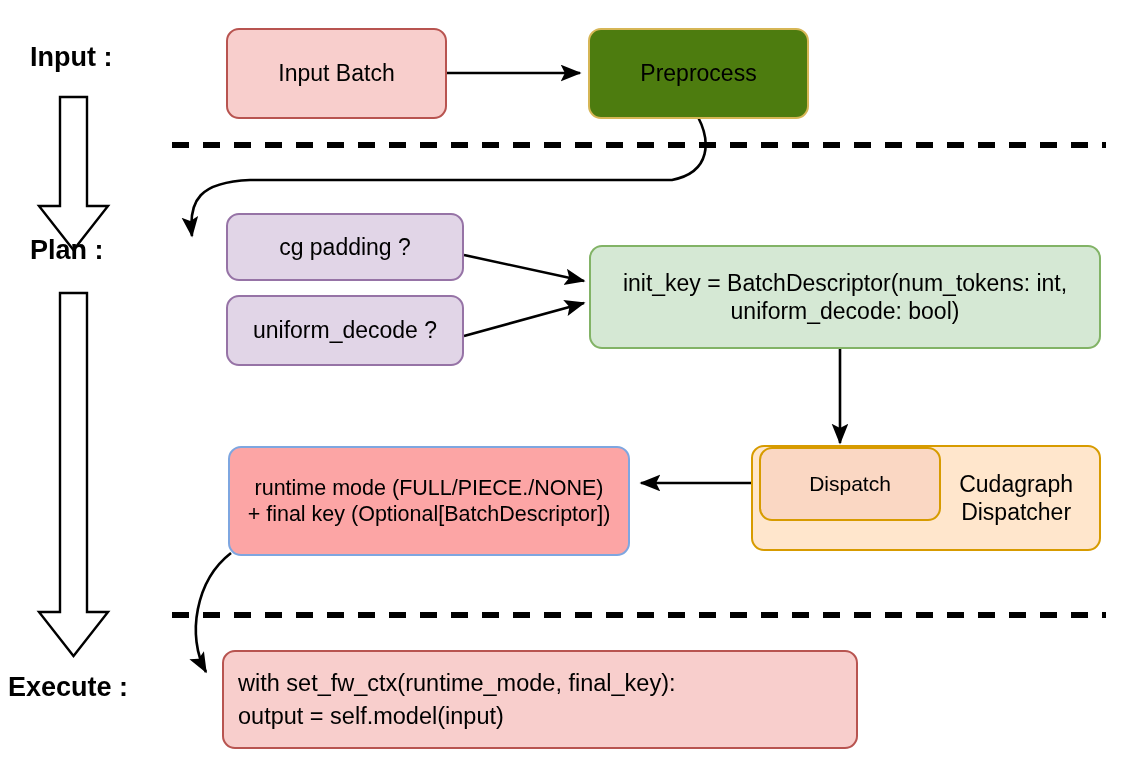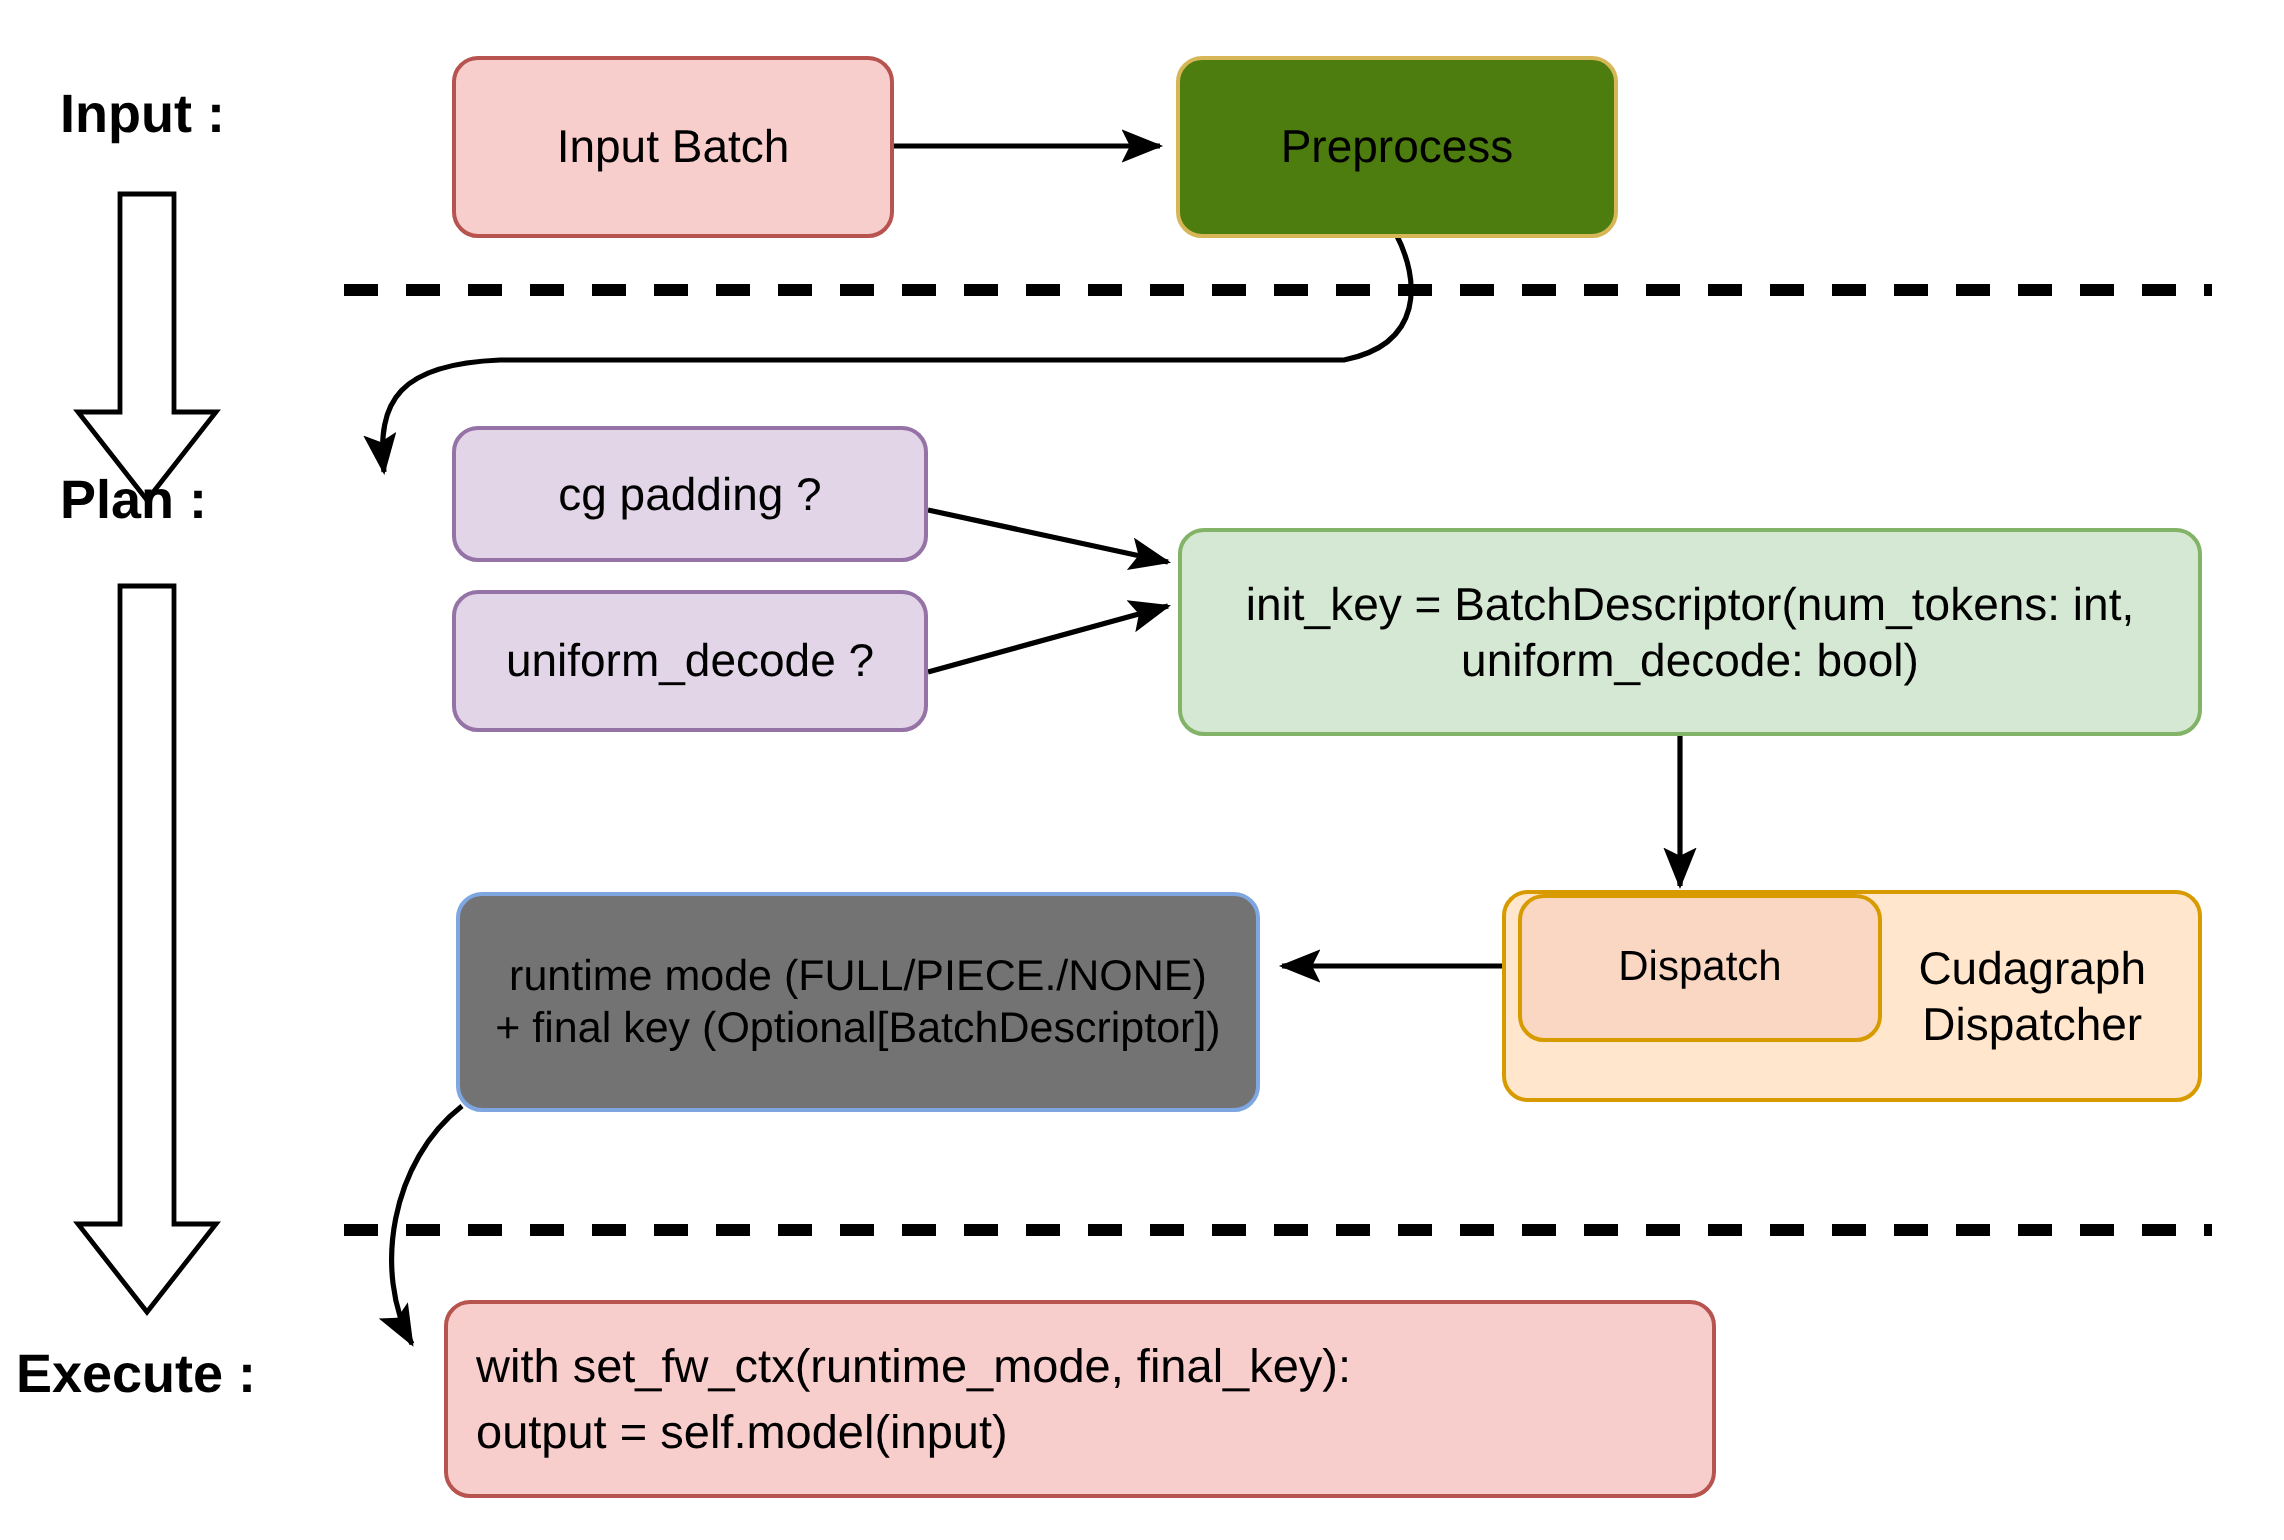--- a/index.html
+++ b/index.html
@@ -127,38 +127,38 @@
               background:#e1d5e7; border-color:#9673a6;">
     <span class="txt">uniform_decode ?</span>
   </div>
 
   <div class="node" style="left:226px; top:213px; width:238px; height:68px;
               background:#e1d5e7; border-color:#9673a6;">
     <span class="txt">cg padding ?</span>
   </div>
 
   <div class="node" style="left:589px; top:245px; width:512px; height:104px;
-              background:#d5e8d4; border-color:#82b366;margin-top:19px;">
+              background:#d5e8d4; border-color:#82b366;">
     <span class="txt">init_key = BatchDescriptor(num_tokens: int,
 uniform_decode: bool)</span>
   </div>
 
   <div class="node group-label" style="left:751px; top:445px; width:350px; height:106px;
               background:#ffe6cc; border-color:#d79b00; z-index:1;">
     <span class="txt">Cudagraph
 Dispatcher</span>
   </div>
 
   <div class="node nested" style="left:759px; top:447px; width:182px; height:74px;
               background:#fad7c3; border-color:#d79b00; font-size:21px;">
     <span class="txt">Dispatch</span>
   </div>
 
   <div class="node" style="left:228px; top:446px; width:402px; height:110px;
-              background:#737373; border-color:#7ea6e0; font-size:21.5px;">
+              background:#fca5a5; border-color:#7ea6e0; font-size:21.5px;">
     <span class="txt">runtime mode (FULL/PIECE./NONE)
 + final key (Optional[BatchDescriptor])</span>
   </div>
 
   <div class="node code" style="left:222px; top:650px; width:636px; height:99px;
               background:#f8cecc; border-color:#b85450;">
     <span class="txt">with set_fw_ctx(runtime_mode, final_key):
     output = self.model(input)</span>
   </div>
 

